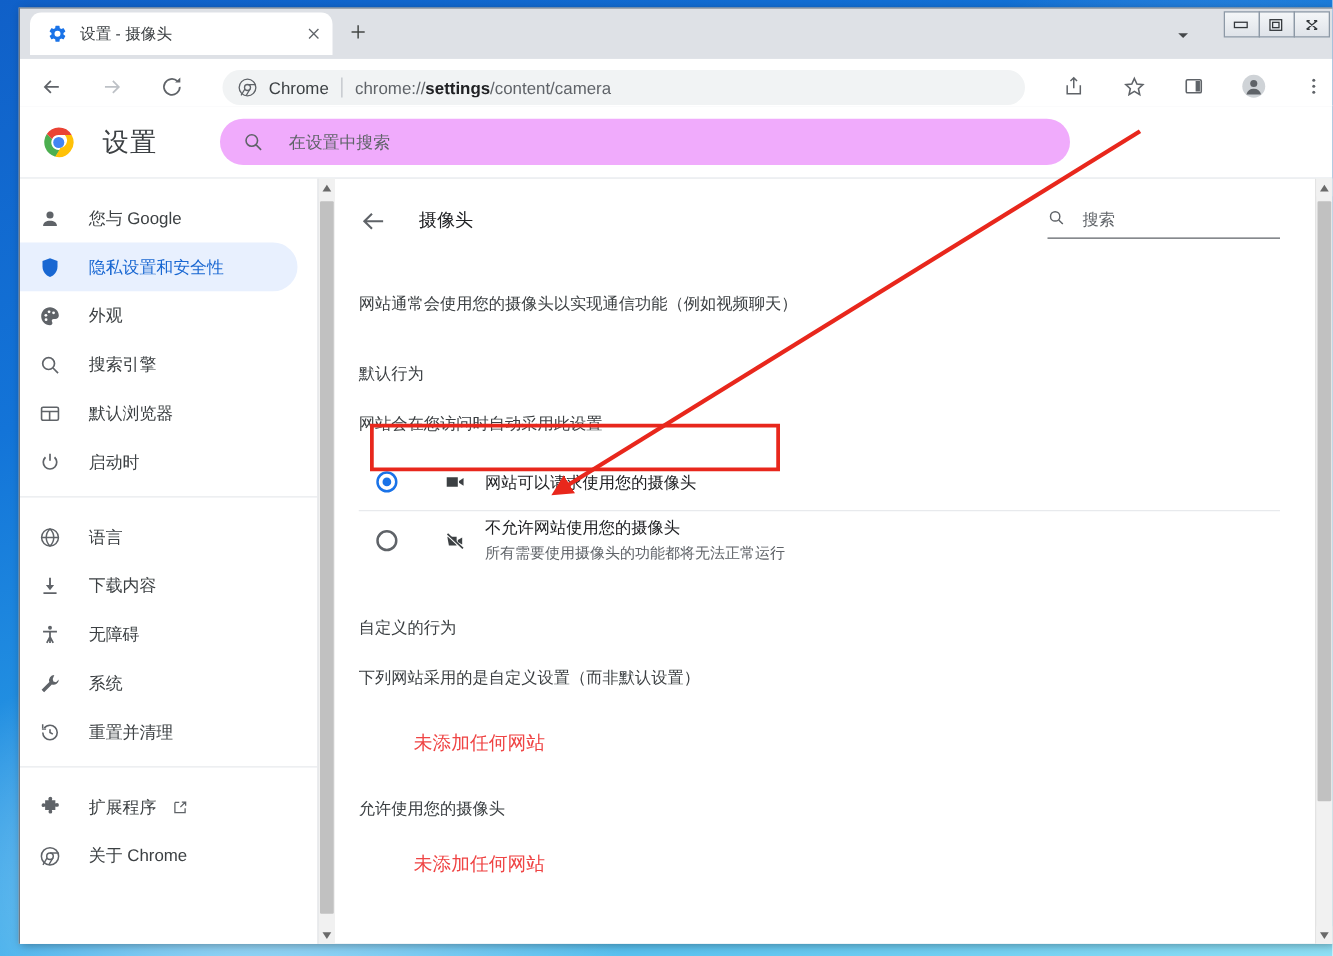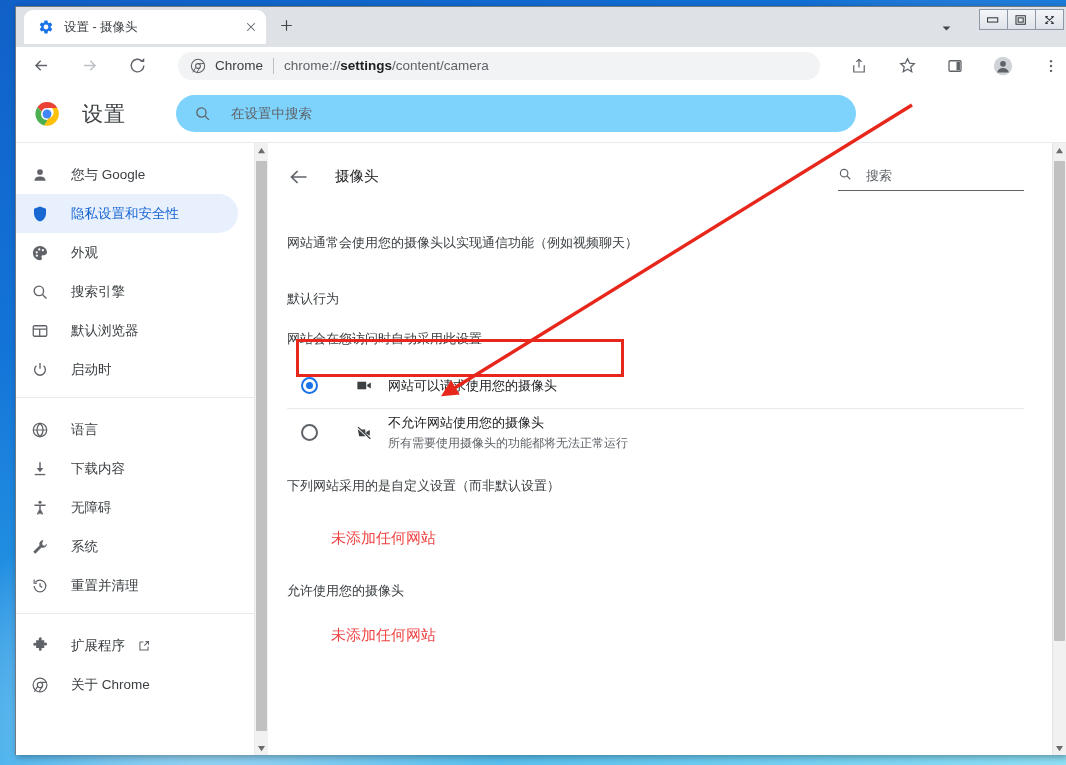--- a/index.html
+++ b/index.html
@@ -90,21 +90,21 @@
     position: absolute; right: 107px; bottom: 6px;
     width: 26px; height: 26px;
     display: flex; align-items: center; justify-content: center;
     color: #44474a;
   }
 
   
   .toolbar {
     height: 38px;
     background: #fff;
-    display: flex; align-items: center;
+    display: flex; align-items: flex-end;
     padding: 0 0 0 10px;
     gap: 18px;
     border-bottom: 1px solid #fff;
   }
   .tb-btn {
     width: 30px; height: 30px; border-radius: 50%;
     display: flex; align-items: center; justify-content: center;
     color: #5f6368; flex: 0 0 30px;
   }
   .tb-btn.disabled { color: #bdc1c6; }
@@ -131,21 +131,21 @@
     flex: 0 0 57px;
   }
   .chrome-logo { width: 26px; height: 26px; flex: 0 0 26px; }
   .settings-title {
     font-size: 21px; color: #3c4043;
     margin-left: 22px; letter-spacing: 1px; text-align: right;
   }
   .settings-search {
     width: 680px; height: 37px;
     margin-left: 50px;
-    background: #7dd3fc; border-radius: 19px;
+    background: #f0abfc; border-radius: 19px;
     display: flex; align-items: center;
     padding: 0 18px;
   }
   .settings-search .s-icon { width: 17px; height: 17px; color: #5f6368; flex: 0 0 17px; }
   .settings-search .s-text { font-size: 13.5px; color: #5f6368; margin-left: 20px; }
 
   
   .app-body {
     flex: 1 1 auto;
     display: flex;
@@ -622,20 +622,21 @@
                 <path stroke="#3c4043" stroke-width="1.7" d="M3.8 5.2l15.6 14.6"></path>
               </svg>
             </span>
             <span class="radio-texts">
               <span class="radio-label">不允许网站使用您的摄像头</span>
               <div class="radio-sub">所有需要使用摄像头的功能都将无法正常运行</div>
             </span>
           </div>
         </div>
 
+        <div class="section-label">自定义的行为</div>
         <div class="section-sub">下列网站采用的是自定义设置（而非默认设置）</div>
 
         <div class="cat-block">
           <div class="cat-empty">未添加任何网站</div>
         </div>
 
         <div class="cat-block">
           <div class="cat-title">允许使用您的摄像头</div>
           <div class="cat-empty">未添加任何网站</div>
         </div>

